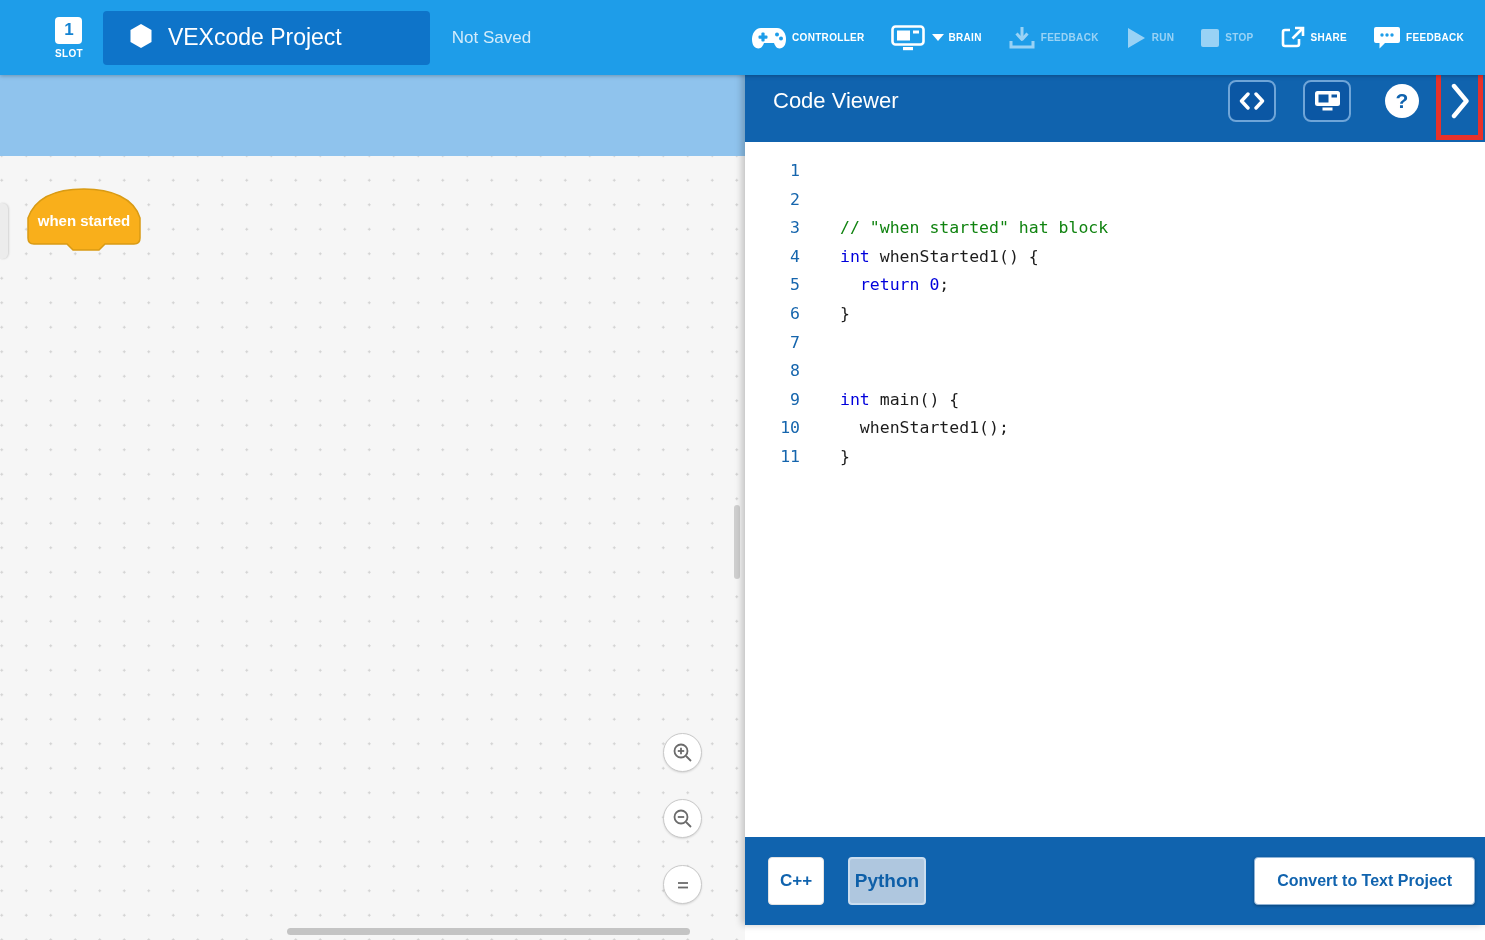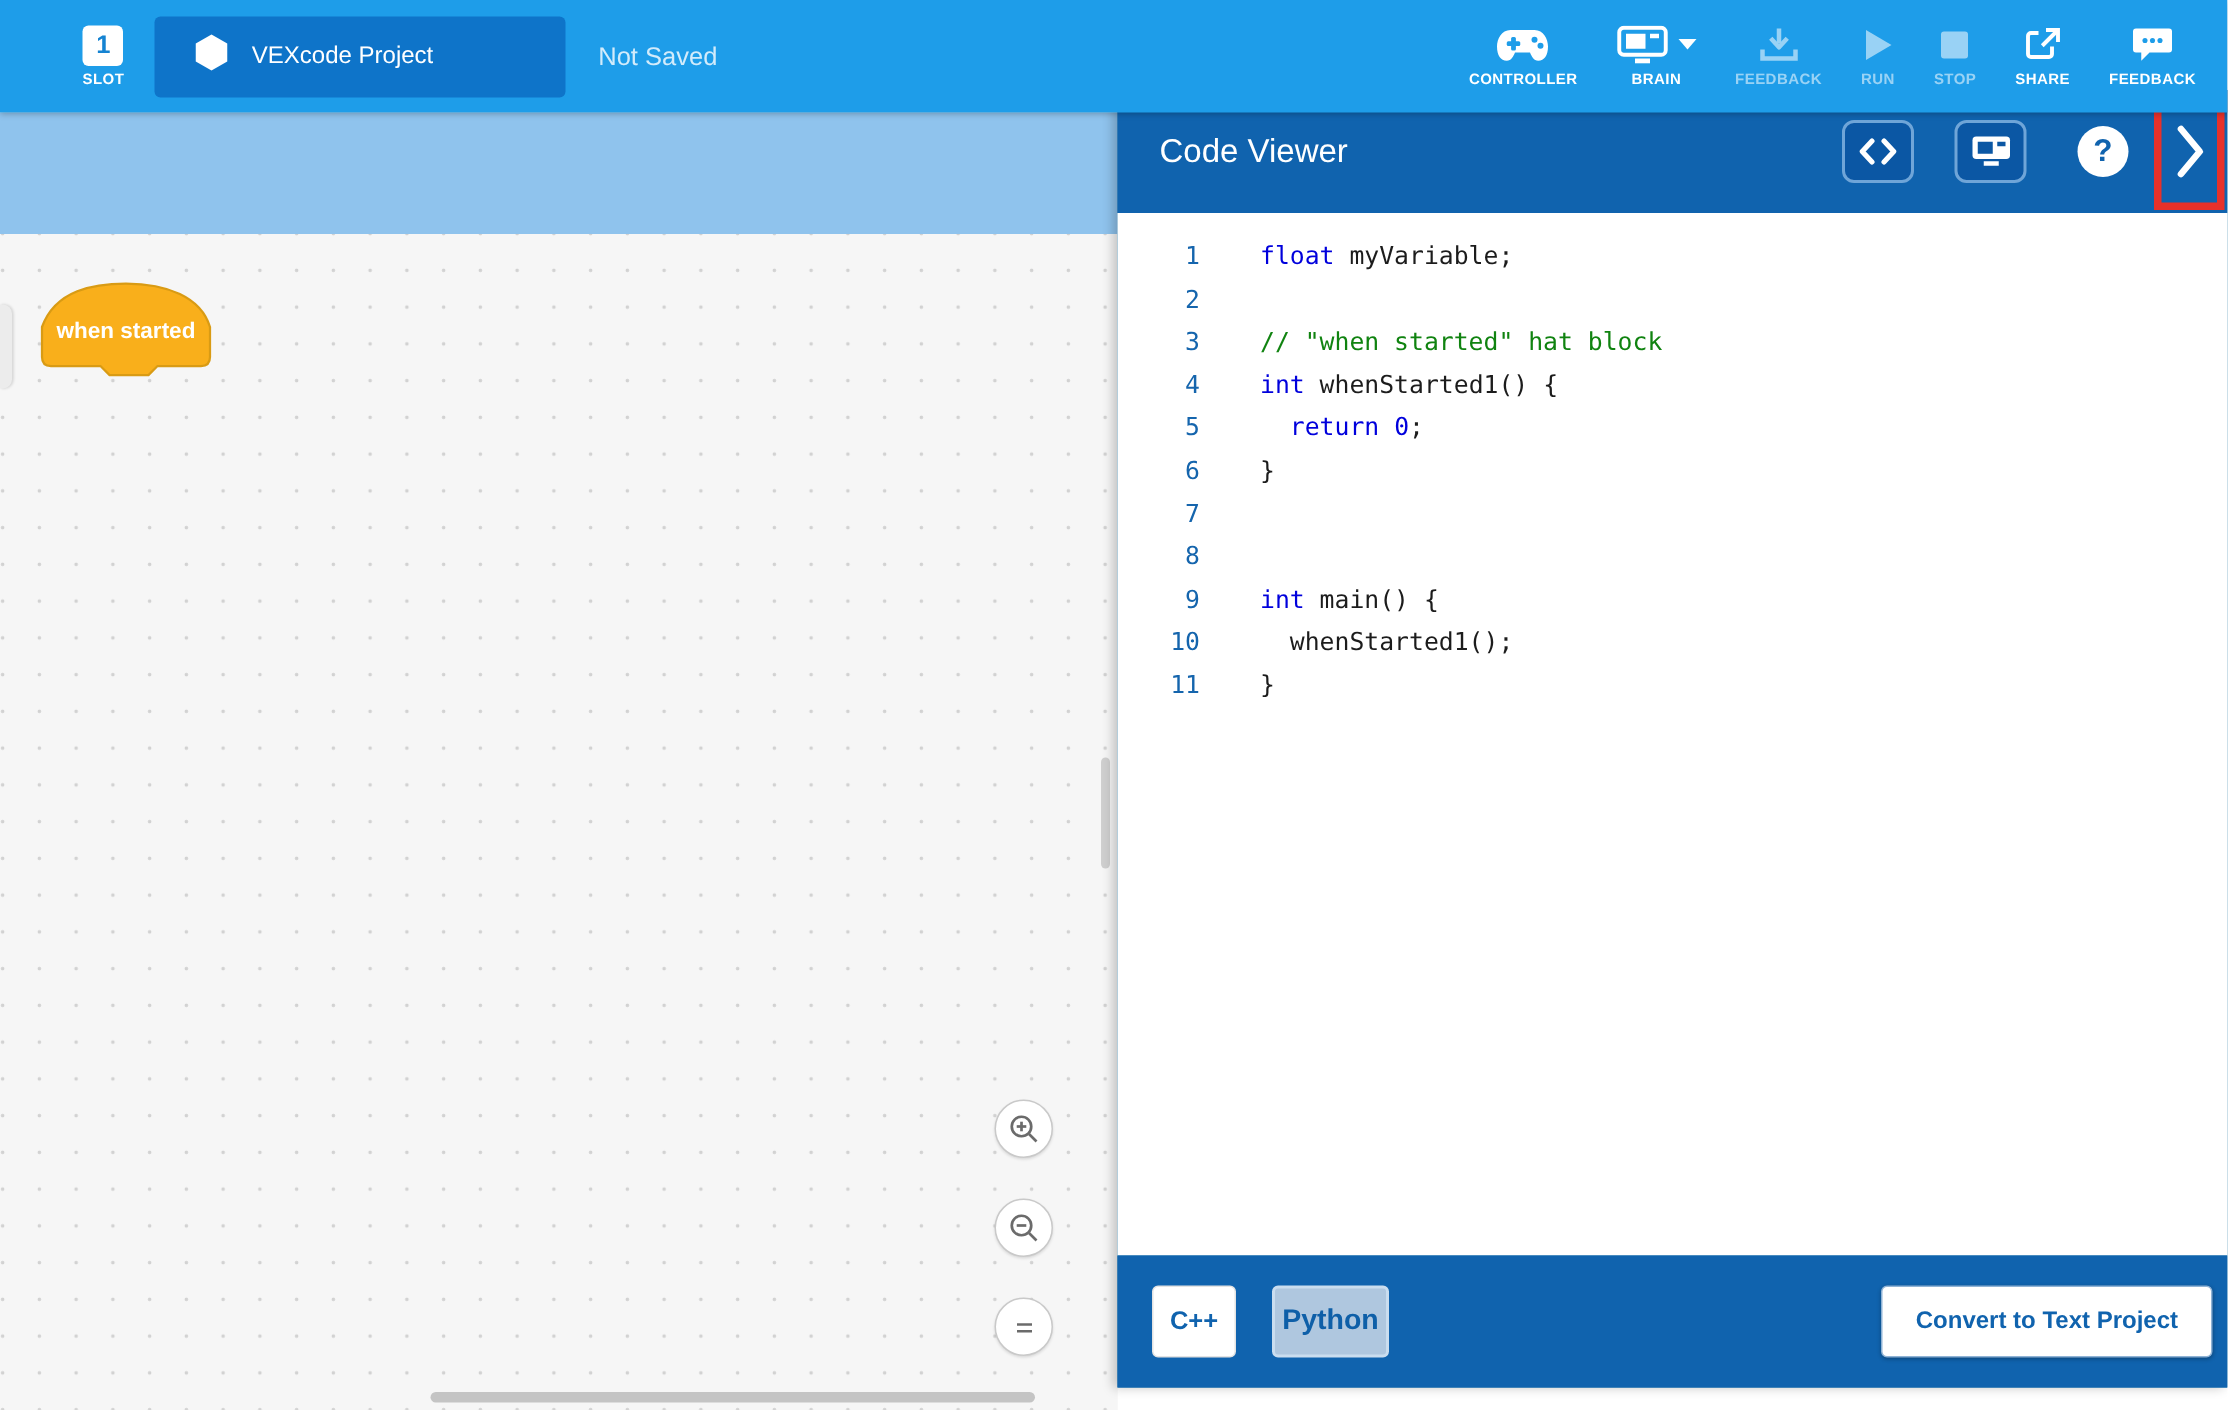--- a/index.html
+++ b/index.html
@@ -13,24 +13,24 @@
             box-shadow:0 1px 4px rgba(0,0,0,.25); }
   .slot-btn { display:flex; flex-direction:column; align-items:center; gap:4px;
               margin:0 20px 0 55px; cursor:pointer; }
   .slot-icon { width:27px; height:27px; background:#fff; border-radius:4px;
                color:#1483d2; font-weight:bold; font-size:17px;
                display:flex; align-items:center; justify-content:center; }
   .tb-label { font-size:10px; font-weight:bold; color:#fff; letter-spacing:.3px; }
   .project-btn { height:54px; background:#0E74C9; border-radius:4px;
                  display:flex; align-items:center; gap:15px; padding:0 88px 0 26px;
                  cursor:pointer; }
-  .project-name { color:#fff; font-size:16px; }
+  .project-name { color:#fff; font-size:23px; }
   .save-status { color:rgba(255,255,255,.8); font-size:17px; margin-left:22px; }
   .tb-actions { margin-left:auto; display:flex; align-items:center; margin-right:8px; }
-  .tb-action { display:flex; flex-direction:column; align-items:center; gap:5px;
+  .tb-action { display:flex; flex-direction:row; align-items:center; gap:5px;
                padding:0 13px; cursor:pointer; }
   .tb-action .icon-box { height:27px; display:flex; align-items:center; justify-content:center; }
   .tb-action.disabled { opacity:.55; }
   .caret-down { width:0; height:0; border-left:6px solid transparent;
                 border-right:6px solid transparent; border-top:7px solid #fff;
                 margin-left:7px; }
 
   
   .workspace { position:absolute; top:75px; left:0; width:745px; height:865px;
                background:#f6f6f6; }
@@ -279,21 +279,20 @@
             <path d="M4 3 L16.5 18 L4 33" stroke="#fff" stroke-width="4.4" fill="none" stroke-linecap="round" stroke-linejoin="round"></path>
           </svg>
         </div>
       </div>
     </div>
 
     <div class="code-area">
       <div>
           <div class="code-line">
             <span class="line-num">1</span>
-            <span class="line-code"><span class="tk-kw">float</span><span class="tk-pl"> myVariable;</span></span>
           </div>
           <div class="code-line">
             <span class="line-num">2</span>
             <span class="line-code"></span>
           </div>
           <div class="code-line">
             <span class="line-num">3</span>
             <span class="line-code"><span class="tk-cm">// "when started" hat block</span></span>
           </div>
           <div class="code-line">

